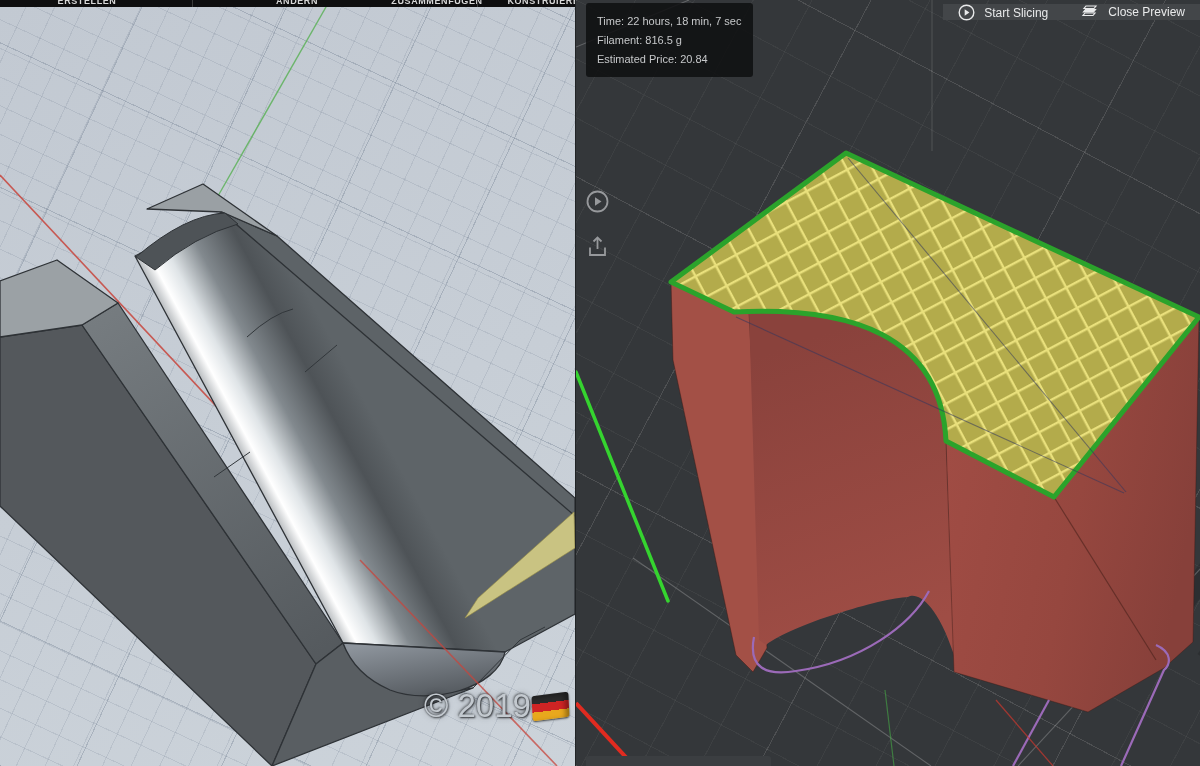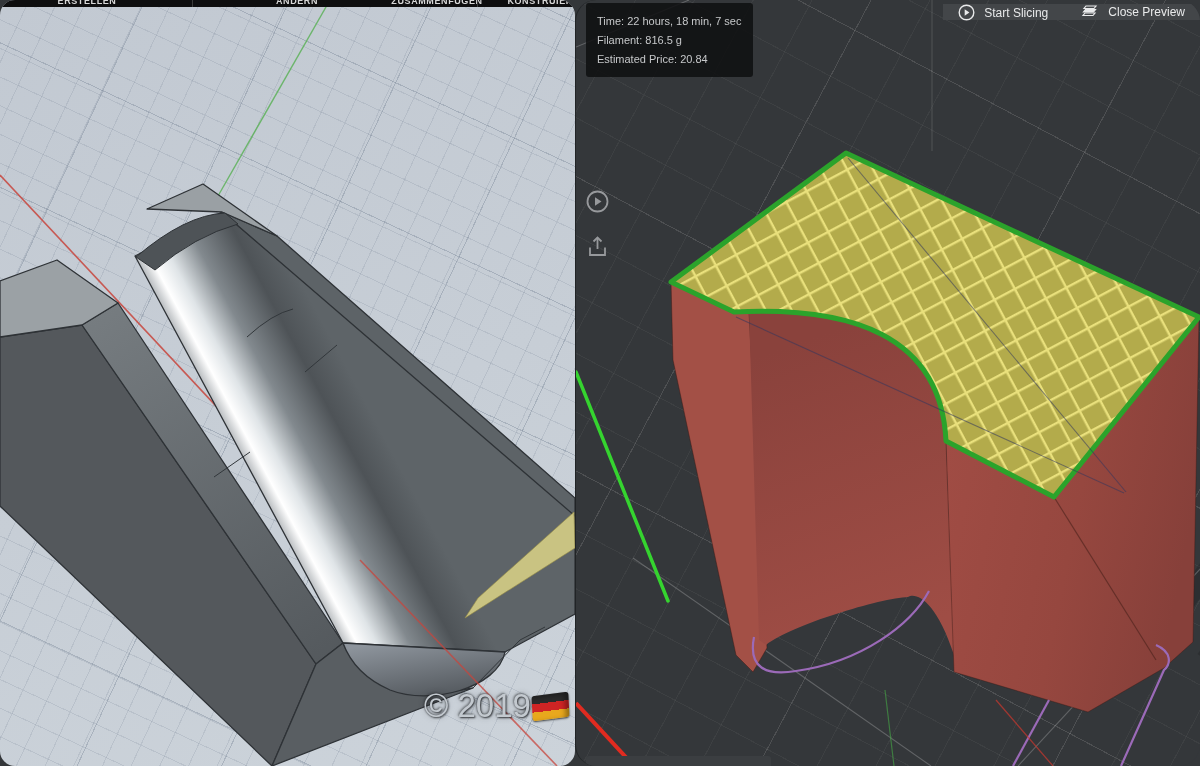--- a/index.html
+++ b/index.html
@@ -6,35 +6,35 @@
   *{box-sizing:border-box;font-family:"Liberation Sans",sans-serif;}
   .app{position:relative;width:1200px;height:766px;overflow:hidden;background:#34373a;}
 
   
   .left-panel{position:absolute;left:0;top:0;width:575px;height:766px;overflow:hidden;
     background:
       repeating-linear-gradient(25deg, rgba(95,110,130,.30) 0 1px, transparent 1px 131px),
       repeating-linear-gradient(115deg, rgba(95,110,130,.30) 0 1px, transparent 1px 131px),
       repeating-linear-gradient(25deg, rgba(105,118,138,.17) 0 1px, transparent 1px 26px),
       repeating-linear-gradient(115deg, rgba(105,118,138,.17) 0 1px, transparent 1px 26px),
-      linear-gradient(160deg,#c2c9d2 0%,#c7ced6 55%,#ccd3da 100%); border-radius: 15px;}
+      linear-gradient(160deg,#c2c9d2 0%,#c7ced6 55%,#ccd3da 100%);}
   .cad-topbar{position:absolute;left:0;top:0;width:575px;height:7px;background:#0e0e0f;overflow:hidden;z-index:5;}
   .cad-topbar .tab{position:absolute;top:-4px;transform:translateX(-50%);color:#d8d8d8;font-size:9px;font-weight:bold;letter-spacing:.6px;white-space:nowrap;}
   .cad-topbar .tabsep{position:absolute;top:0;width:1px;height:7px;background:#3a3a3a;}
   .left-svg{position:absolute;left:0;top:0;}
 
   
   .right-panel{position:absolute;left:575px;top:0;width:625px;height:766px;overflow:hidden;
     background:
       repeating-linear-gradient(28deg, rgba(255,255,255,.085) 0 1px, transparent 1px 260px),
       repeating-linear-gradient(118deg, rgba(255,255,255,.085) 0 1px, transparent 1px 260px),
       repeating-linear-gradient(28deg, rgba(255,255,255,.045) 0 1px, transparent 1px 52px),
       repeating-linear-gradient(118deg, rgba(255,255,255,.045) 0 1px, transparent 1px 52px),
       #34373a;
-    border-left:1px solid #212426;border-radius:21px;}
+    border-left:1px solid #212426;}
   .bg-watermark{position:absolute;left:250px;top:470px;font-size:150px;font-weight:bold;
     color:rgba(0,0,0,.15);transform:rotate(36deg);white-space:nowrap;letter-spacing:2px;pointer-events:none;}
   .right-svg{position:absolute;left:0;top:0;}
 
   .stats-panel{position:absolute;left:10px;top:3px;background:rgba(15,16,17,.87);border-radius:3px;
     padding:9px 11px 8px 11px;color:#c6c8ca;font-size:11px;line-height:19px;white-space:nowrap;}
 
   .slicer-toolbar{position:absolute;right:0;top:4px;height:16px;display:flex;align-items:flex-start;
     background:rgba(68,71,74,.96);color:#e9eaeb;font-size:12px;}
   .tb-btn{display:flex;align-items:center;gap:9px;padding:0 15px;cursor:pointer;white-space:nowrap;}

